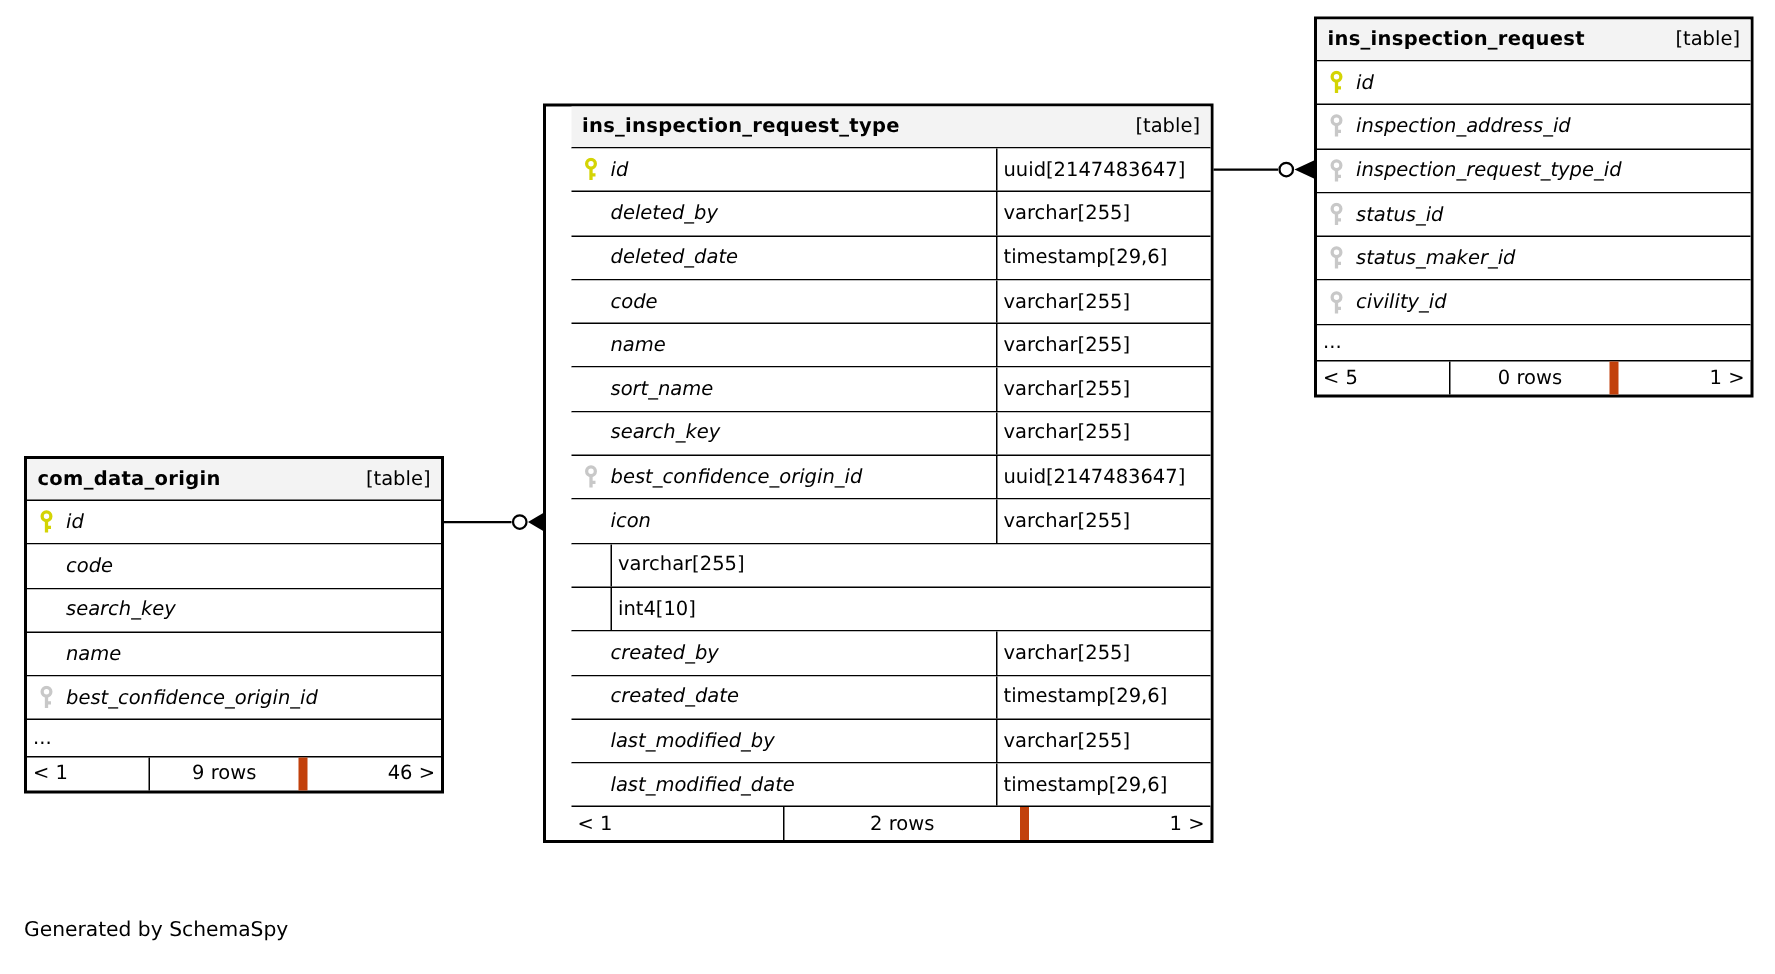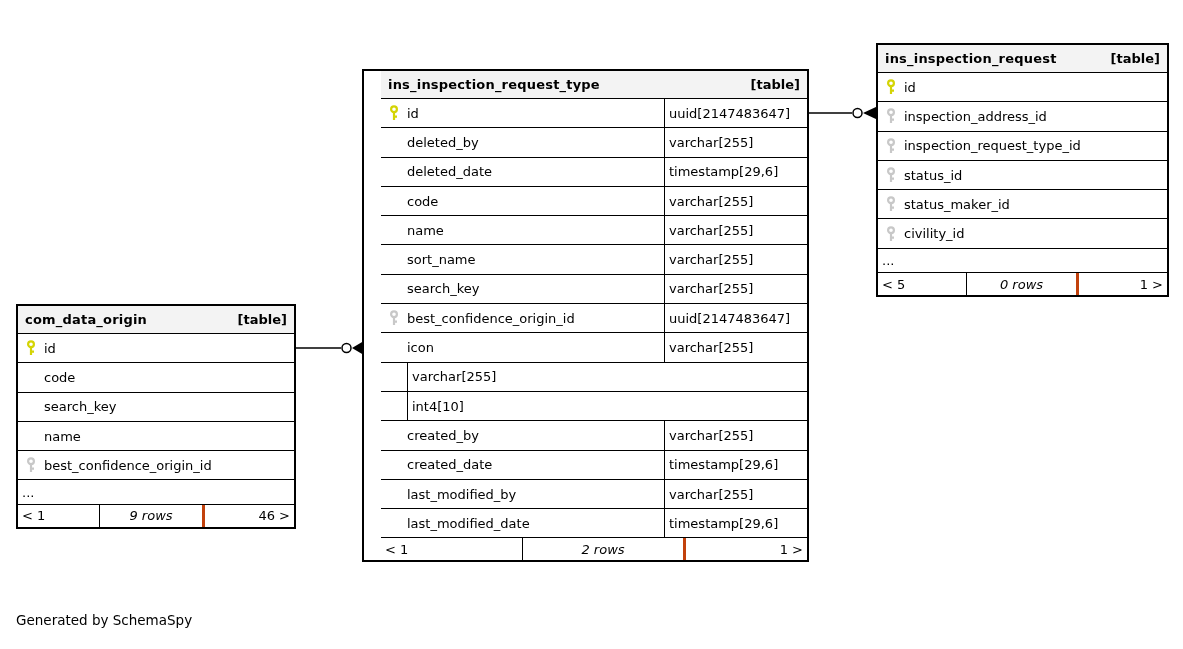--- a/index.html
+++ b/index.html
@@ -16,34 +16,34 @@
   }
   .db-table {
     position: absolute;
     background: #ffffff;
     border: 2px solid #000000;
     box-sizing: border-box;
     z-index: 2;
   }
   #t-left  { left: 16px;  top: 304px; width: 280px; }
   #t-mid   { left: 362px; top: 69px;  width: 447px; padding-left: 17px; }
-  #t-right { left: 876px; top: 11px;  width: 293px; margin-top: 32px; }
+  #t-right { left: 876px; top: 11px;  width: 293px; }
 
   .tbl-header {
     display: flex;
     align-items: center;
     justify-content: space-between;
     height: 28px;
     box-sizing: border-box;
     border-bottom: 1px solid #000000;
     background: #f3f3f3;
     padding: 0 7px;
   }
   .tbl-title { font-weight: bold; letter-spacing: 0.2px; }
-  .tbl-badge { font-weight: bold; }
+  .tbl-badge { font-weight: normal; }
 
   .tbl-row {
     display: flex;
     align-items: stretch;
     height: 29.3px;
     box-sizing: border-box;
     border-bottom: 1px solid #000000;
     background: #ffffff;
   }
   .key-cell {
@@ -52,20 +52,21 @@
     display: flex;
     align-items: center;
     justify-content: center;
   }
   .col-name {
     flex: 1;
     display: flex;
     align-items: center;
     white-space: nowrap;
     overflow: hidden;
+    font-style: italic;
   }
   .col-type {
     width: 143px;
     flex: none;
     box-sizing: border-box;
     border-left: 1px solid #000000;
     display: flex;
     align-items: center;
     padding-left: 4px;
     white-space: nowrap;
@@ -81,21 +82,21 @@
     align-items: stretch;
     height: 22px;
   }
   .fcell {
     display: flex;
     align-items: center;
     box-sizing: border-box;
     white-space: nowrap;
   }
   .fc1 { border-right: 1px solid #000000; padding-left: 4px; }
-  .fc2 { border-right: 3px solid #c2410c; justify-content: center; font-style: italic; }
+  .fc2 { border-right: 6px solid #c2410c; justify-content: center; }
   .fc3 { flex: 1; justify-content: flex-end; padding-right: 4px; }
 
   #t-left  .fc1 { width: 82px;  } #t-left  .fc2 { width: 105px; }
   #t-mid   .fc1 { width: 142px; } #t-mid   .fc2 { width: 163px; }
   #t-right .fc1 { width: 89px;  } #t-right .fc2 { width: 112px; }
 
   .overlay {
     position: absolute;
     left: 0; top: 0;
     z-index: 3;

